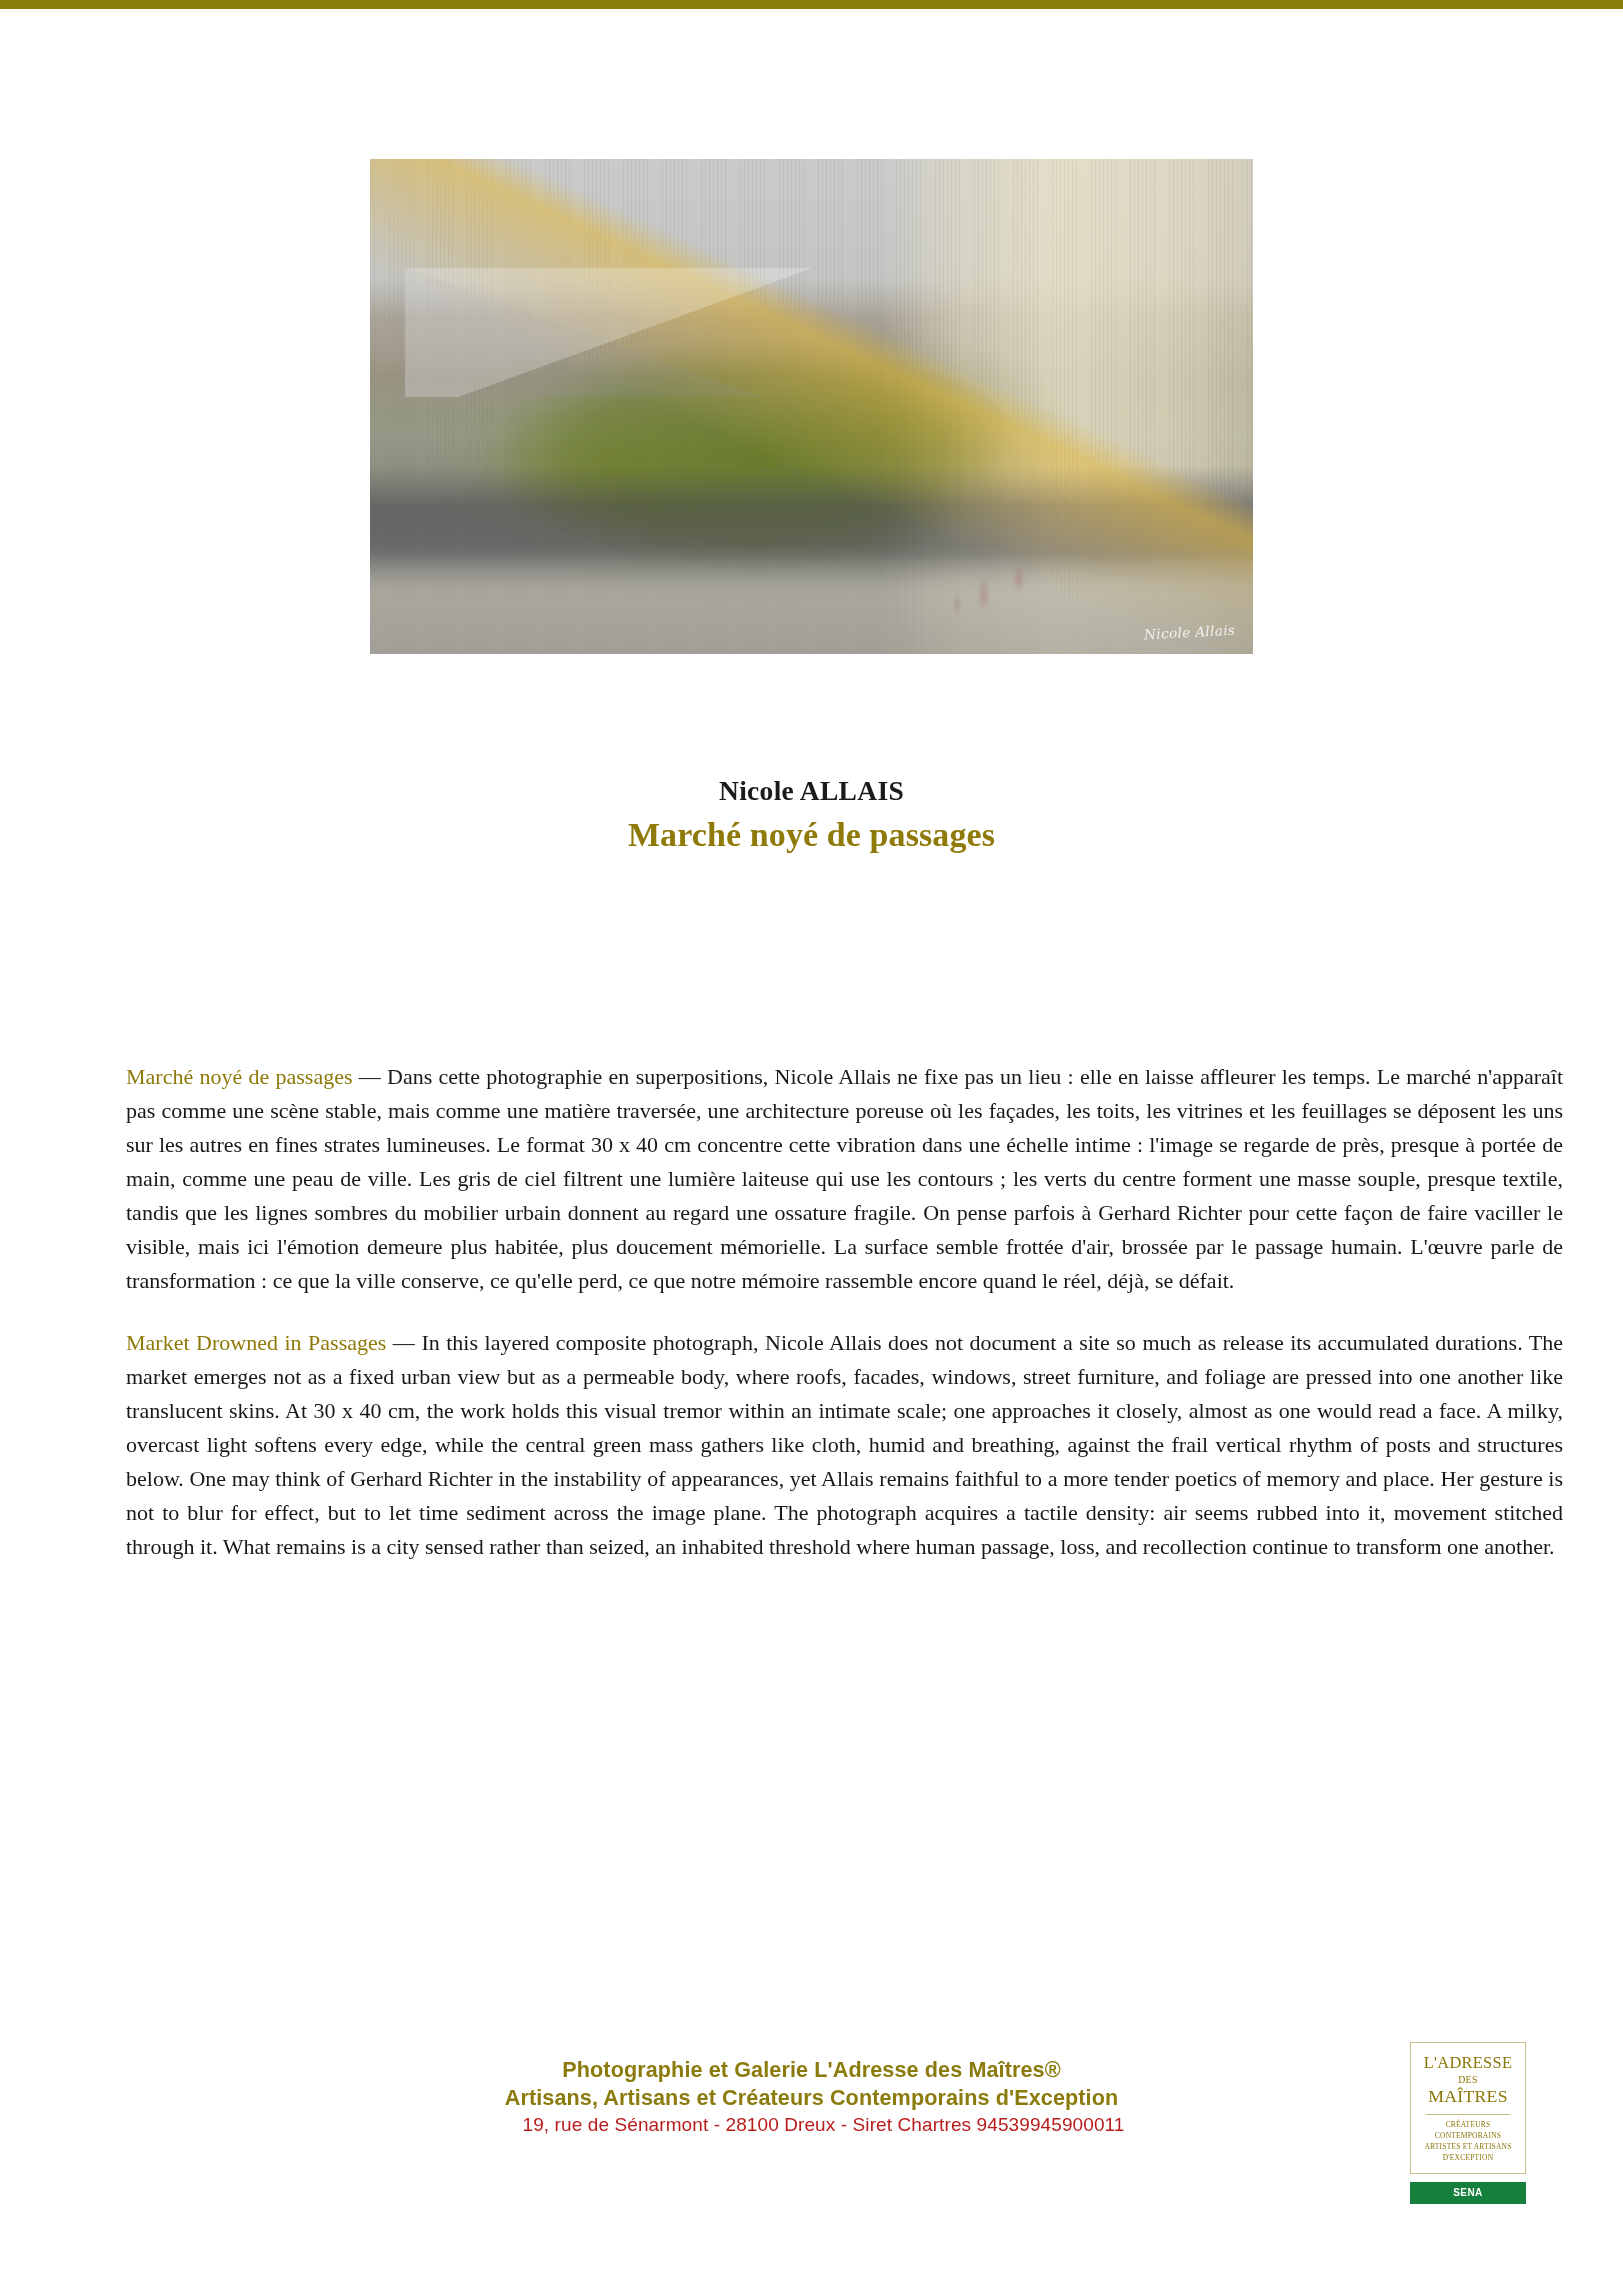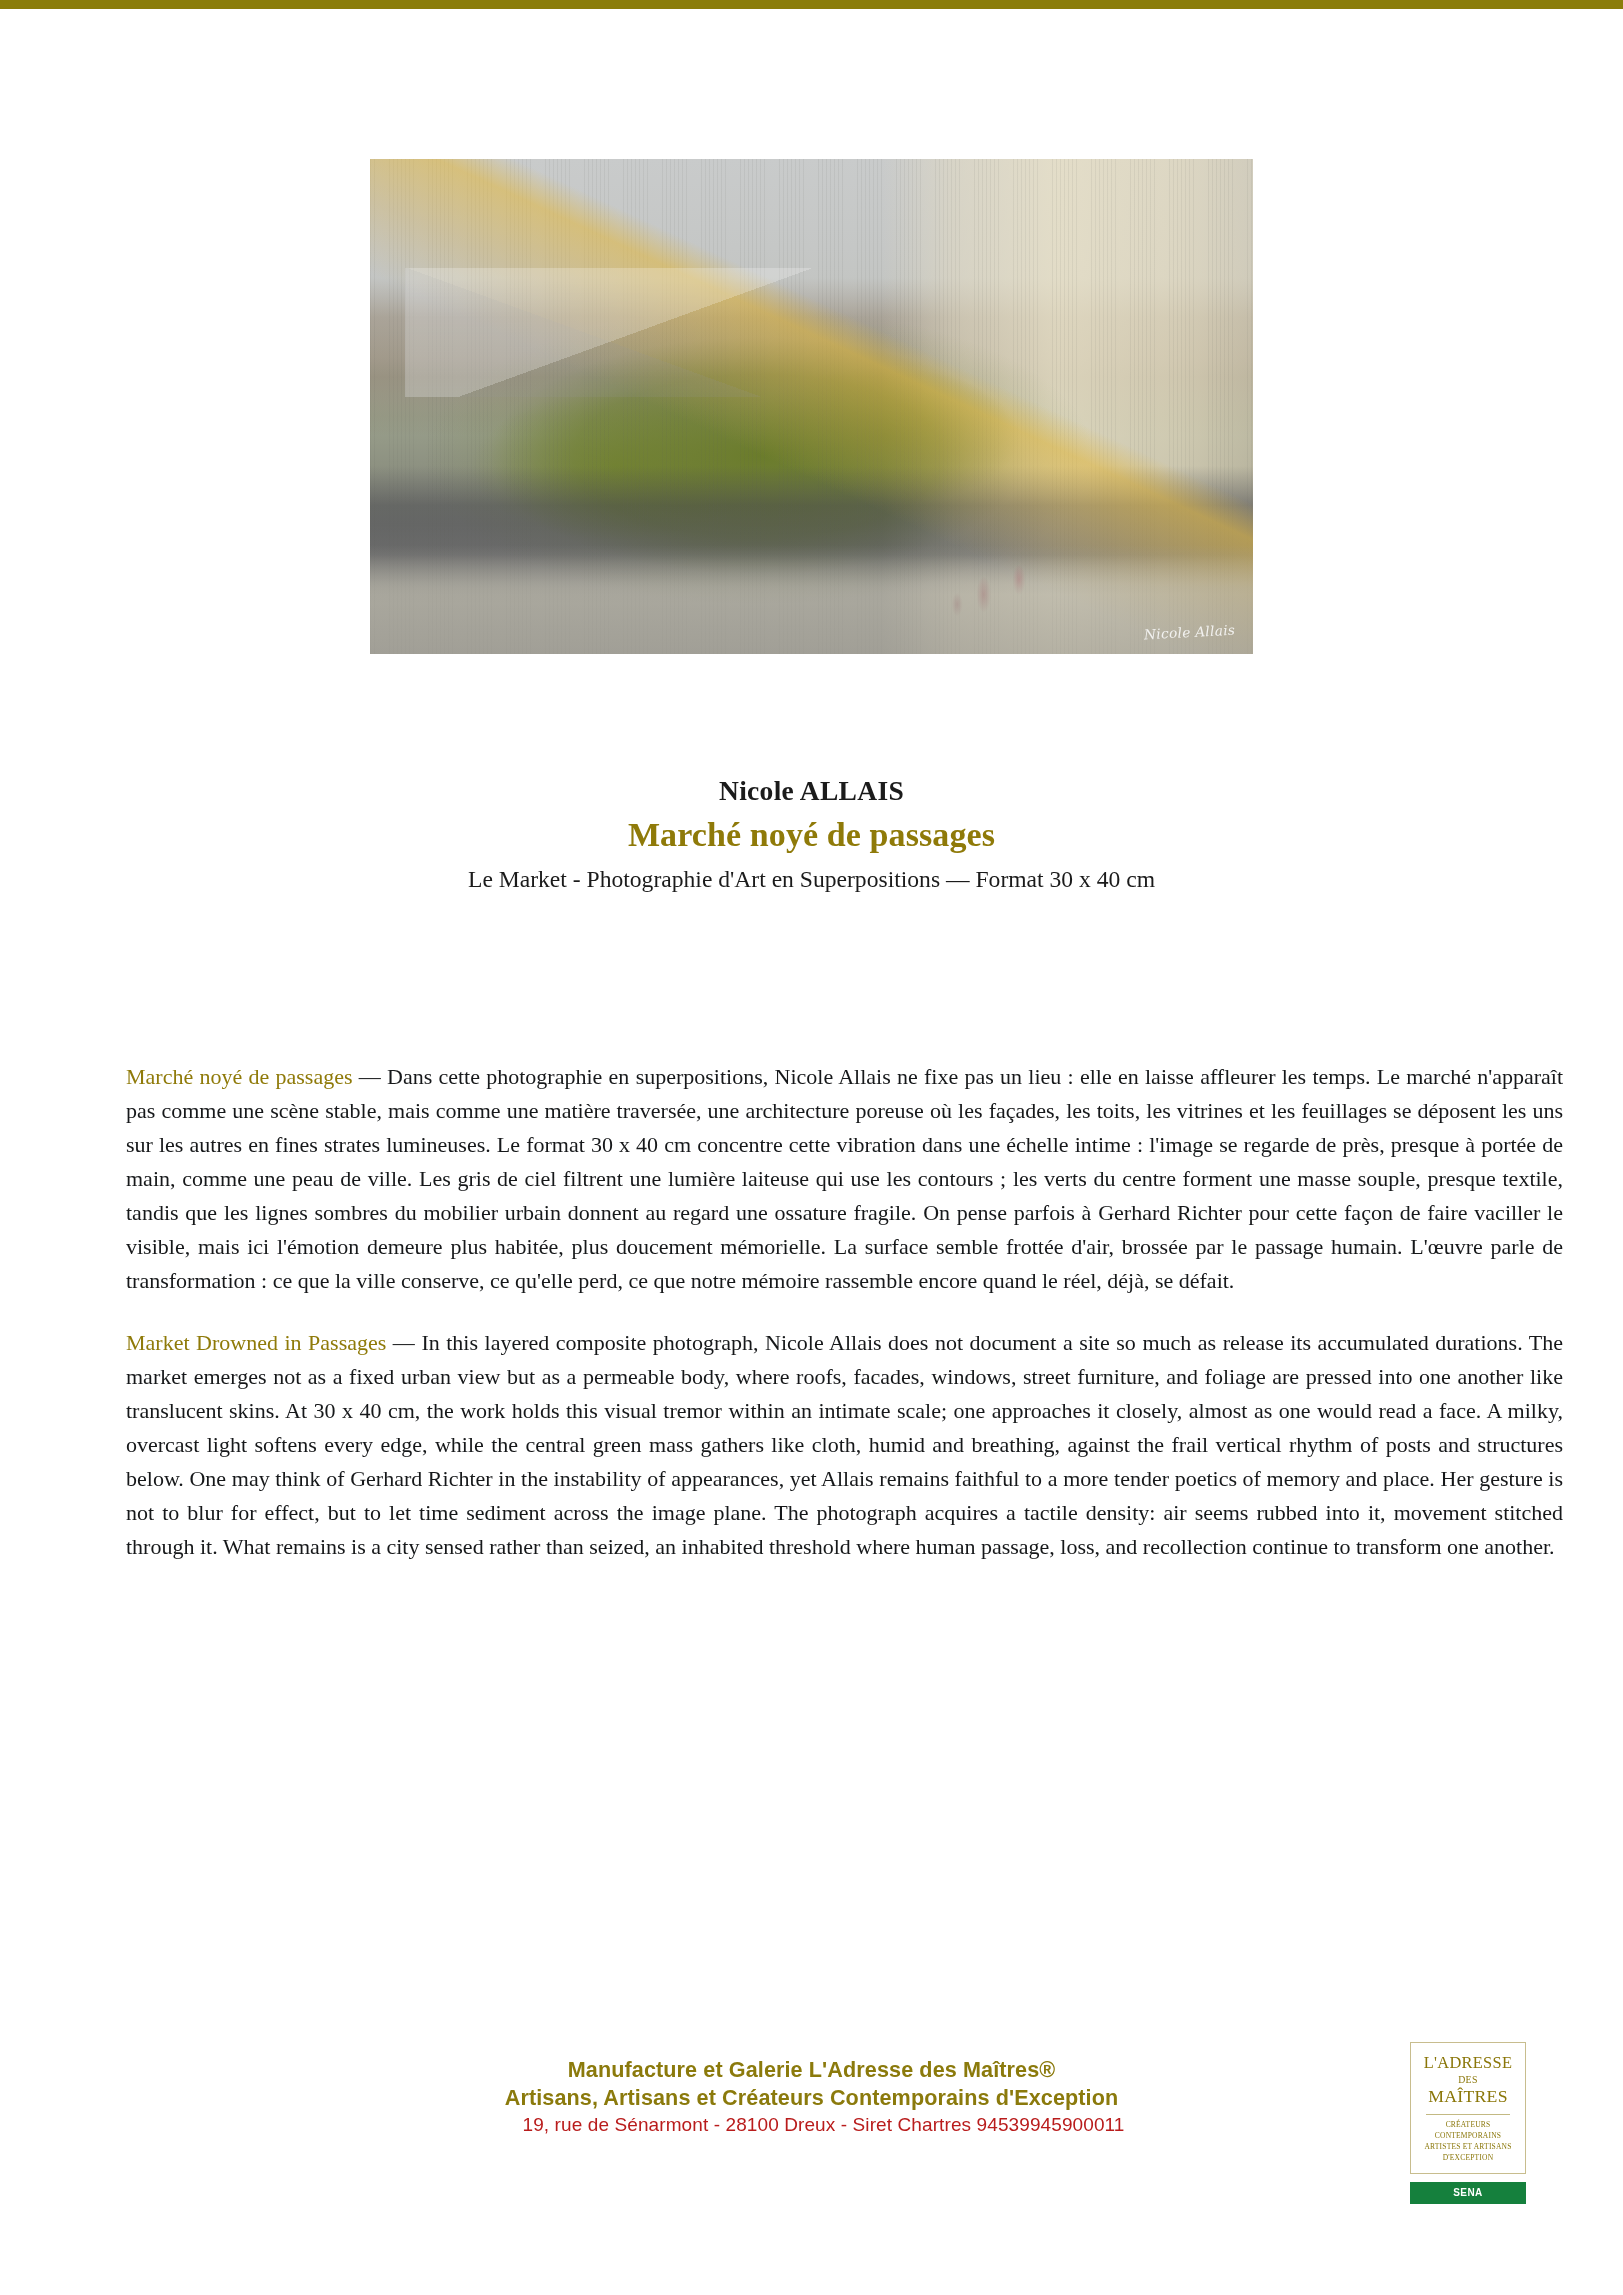--- a/index.html
+++ b/index.html
@@ -277,30 +277,29 @@
 <div class="top-bar"></div>
 
 <div class="artwork-wrap">
   <div class="artwork"></div>
   <div class="artwork-signature">Nicole Allais</div>
 </div>
 
 <div class="titles">
   <div class="artist-name">Nicole ALLAIS</div>
   <div class="work-title">Marché noyé de passages</div>
-  <div class="work-subtitle">Le Market - Photographie d'Art en Superpositions — Format 30 x 40 cm</div>
 </div>
 
 <div class="body-copy">
   <p class="para"><span class="lead">Marché noyé de passages</span><span> — Dans cette photographie en superpositions, Nicole Allais ne fixe pas un lieu : elle en laisse affleurer les temps. Le marché n'apparaît pas comme une scène stable, mais comme une matière traversée, une architecture poreuse où les façades, les toits, les vitrines et les feuillages se déposent les uns sur les autres en fines strates lumineuses. Le format 30 x 40 cm concentre cette vibration dans une échelle intime : l'image se regarde de près, presque à portée de main, comme une peau de ville. Les gris de ciel filtrent une lumière laiteuse qui use les contours ; les verts du centre forment une masse souple, presque textile, tandis que les lignes sombres du mobilier urbain donnent au regard une ossature fragile. On pense parfois à Gerhard Richter pour cette façon de faire vaciller le visible, mais ici l'émotion demeure plus habitée, plus doucement mémorielle. La surface semble frottée d'air, brossée par le passage humain. L'œuvre parle de transformation : ce que la ville conserve, ce qu'elle perd, ce que notre mémoire rassemble encore quand le réel, déjà, se défait.</span></p>
   <p class="para"><span class="lead">Market Drowned in Passages</span><span> — In this layered composite photograph, Nicole Allais does not document a site so much as release its accumulated durations. The market emerges not as a fixed urban view but as a permeable body, where roofs, facades, windows, street furniture, and foliage are pressed into one another like translucent skins. At 30 x 40 cm, the work holds this visual tremor within an intimate scale; one approaches it closely, almost as one would read a face. A milky, overcast light softens every edge, while the central green mass gathers like cloth, humid and breathing, against the frail vertical rhythm of posts and structures below. One may think of Gerhard Richter in the instability of appearances, yet Allais remains faithful to a more tender poetics of memory and place. Her gesture is not to blur for effect, but to let time sediment across the image plane. The photograph acquires a tactile density: air seems rubbed into it, movement stitched through it. What remains is a city sensed rather than seized, an inhabited threshold where human passage, loss, and recollection continue to transform one another.</span></p>
 </div>
 
 <div class="footer">
-  <div class="footer-line footer-strong">Manufacture et Galerie L'Adresse des Maîtres®</div>
+  <div class="footer-line footer-strong">Photographie et Galerie L'Adresse des Maîtres®</div>
   <div class="footer-line footer-strong">Artisans, Artisans et Créateurs Contemporains d'Exception</div>
   <div class="footer-line footer-address">19, rue de Sénarmont - 28100 Dreux - Siret Chartres 94539945900011</div>
 </div>
 
 <div class="brand-block">
   <div class="brand-card">
     <div class="brand-l1">L'ADRESSE</div>
     <div class="brand-l2">DES</div>
     <div class="brand-l3">MAÎTRES</div>
     <div class="brand-divider"></div>

